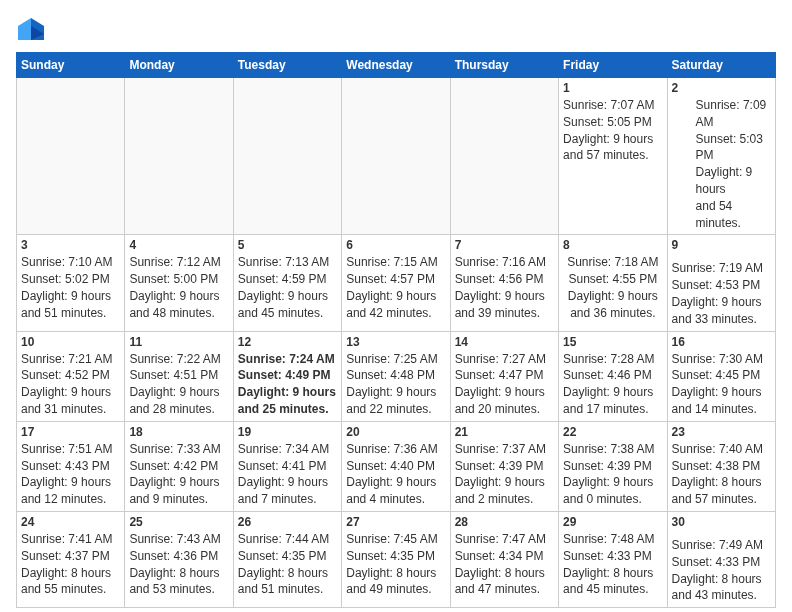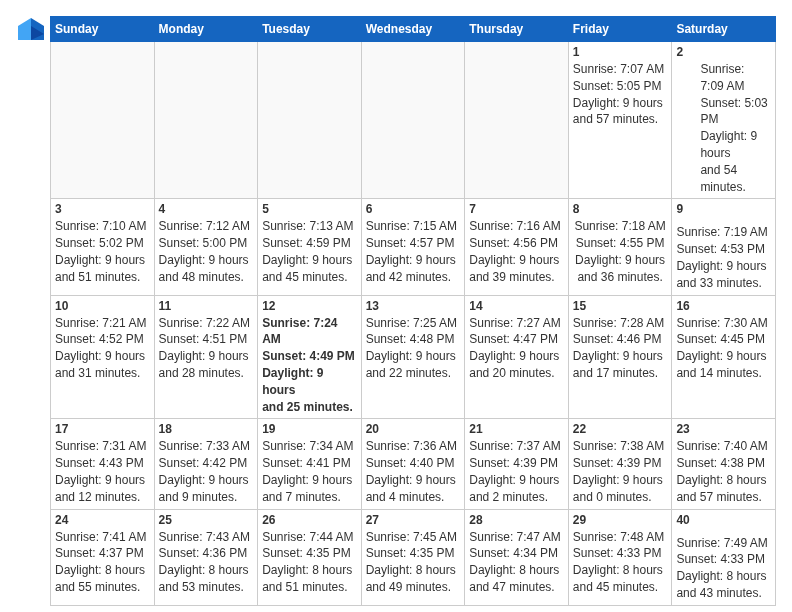--- a/index.html
+++ b/index.html
@@ -8,21 +8,21 @@
       background: #fff;
       width: 792px;
       height: 612px;
       overflow: hidden;
     }
     .page {
       width: 792px;
       height: 612px;
       padding: 16px 16px 10px 16px;
       display: flex;
-      flex-direction: row;
+      flex-direction: column;
     }
     .header {
       display: flex;
       justify-content: space-between;
       align-items: flex-start;
       margin-bottom: 8px;
     }
     .logo {
       display: flex;
       align-items: center;
@@ -248,21 +248,21 @@
             <span class="day-number">16</span>
             <div class="day-info" style="white-space: pre-line;">Sunrise: 7:30 AM
 Sunset: 4:45 PM
 Daylight: 9 hours
 and 14 minutes.</div>
           </td>
         </tr>
         <tr>
           <td>
             <span class="day-number">17</span>
-            <div class="day-info" style="white-space: pre-line;">Sunrise: 7:31 AM
+            <div class="day-info" style="white-space: pre-line;">Sunrise: 7:51 AM
 Sunset: 4:43 PM
 Daylight: 9 hours
 and 12 minutes.</div>
           </td>
           <td>
             <span class="day-number">18</span>
             <div class="day-info" style="white-space: pre-line;">Sunrise: 7:33 AM
 Sunset: 4:42 PM
 Daylight: 9 hours
 and 9 minutes.</div>
@@ -340,21 +340,21 @@
 and 47 minutes.</div>
           </td>
           <td>
             <span class="day-number">29</span>
             <div class="day-info" style="white-space: pre-line;">Sunrise: 7:48 AM
 Sunset: 4:33 PM
 Daylight: 8 hours
 and 45 minutes.</div>
           </td>
           <td>
-            <span class="day-number">40</span>
+            <span class="day-number">30</span>
             <div class="day-info" style="white-space: pre-line; margin-top: 8px;">Sunrise: 7:49 AM
 Sunset: 4:33 PM
 Daylight: 8 hours
 and 43 minutes.</div>
           </td>
         </tr>
       </tbody>
   </table>
 </div>
 

